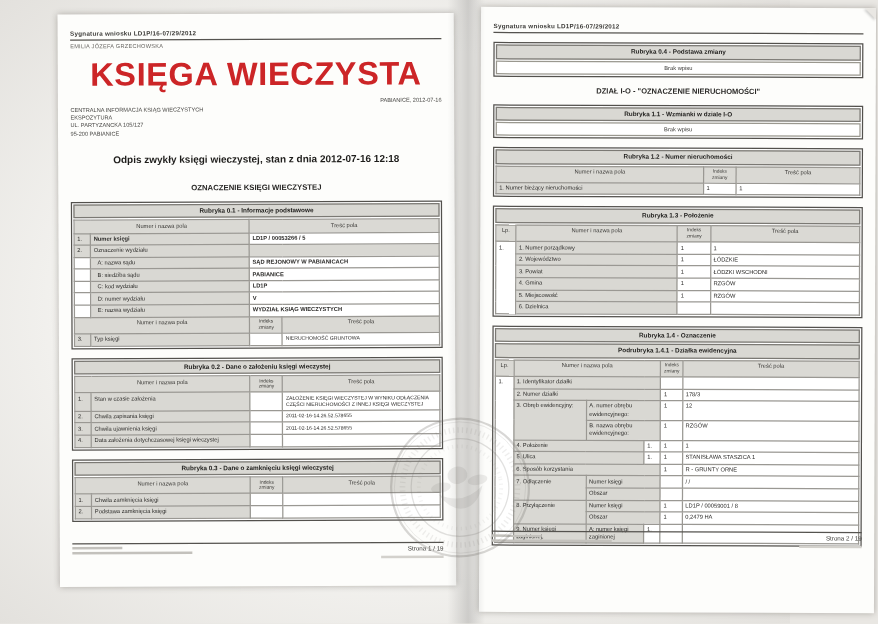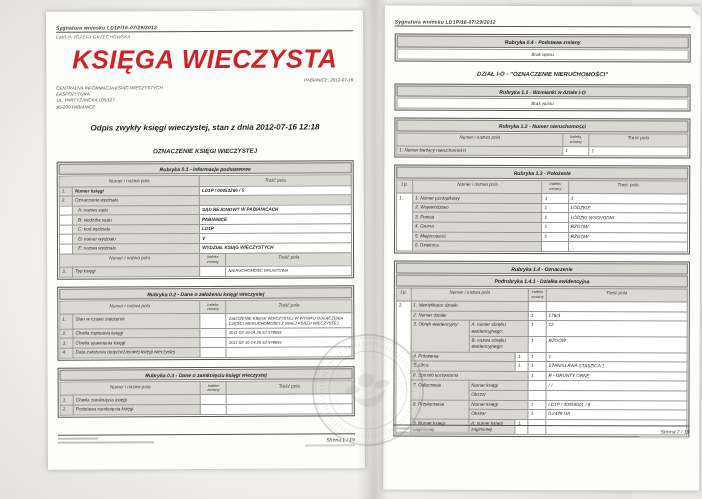--- a/index.html
+++ b/index.html
@@ -1,19 +1,19 @@
 <!DOCTYPE html>
 <html><head>
 <meta charset="utf-8">
 <style>
   * { box-sizing: border-box; margin: 0; padding: 0; }
   html,body { width:702px; height:499px; overflow:hidden; }
   body { background:#e9e7e3; font-family:"Liberation Sans", sans-serif; color:#2b2a28; }
   .canvas { position:relative; width:632px; height:499px;
-            background: radial-gradient(ellipse at center, #f2f1ee 60%, #e3e1dd 100%); font-style: italic; }
+            background: radial-gradient(ellipse at center, #f2f1ee 60%, #e3e1dd 100%); }
 
   .page { position:absolute; background:#fdfdfb; box-shadow:0 0 5px rgba(60,55,45,.35); }
   .page-left  { left:47px;  top:11px; width:317px; height:458px; transform:rotate(-0.25deg); padding:0 10px; }
   .page-right { left:384px; top:6px;  width:316px; height:484px; transform:rotate(0.2deg);  padding:0 10px; }
   .fold { position:absolute; left:358px; top:0; width:30px; height:499px; pointer-events:none;
           background:linear-gradient(90deg, rgba(0,0,0,0) 0%, rgba(0,0,0,.10) 40%, rgba(0,0,0,.14) 55%, rgba(0,0,0,0) 100%); }
 
   .sig { margin-top:13px; font-size:5px; font-weight:bold; color:#3a3936; letter-spacing:.2px; }
   .sig-rule { border-bottom:1px solid #55534f; margin-top:1px; }
   .requester { font-size:4.5px; color:#6a6864; margin-top:1.5px; letter-spacing:.2px; }

